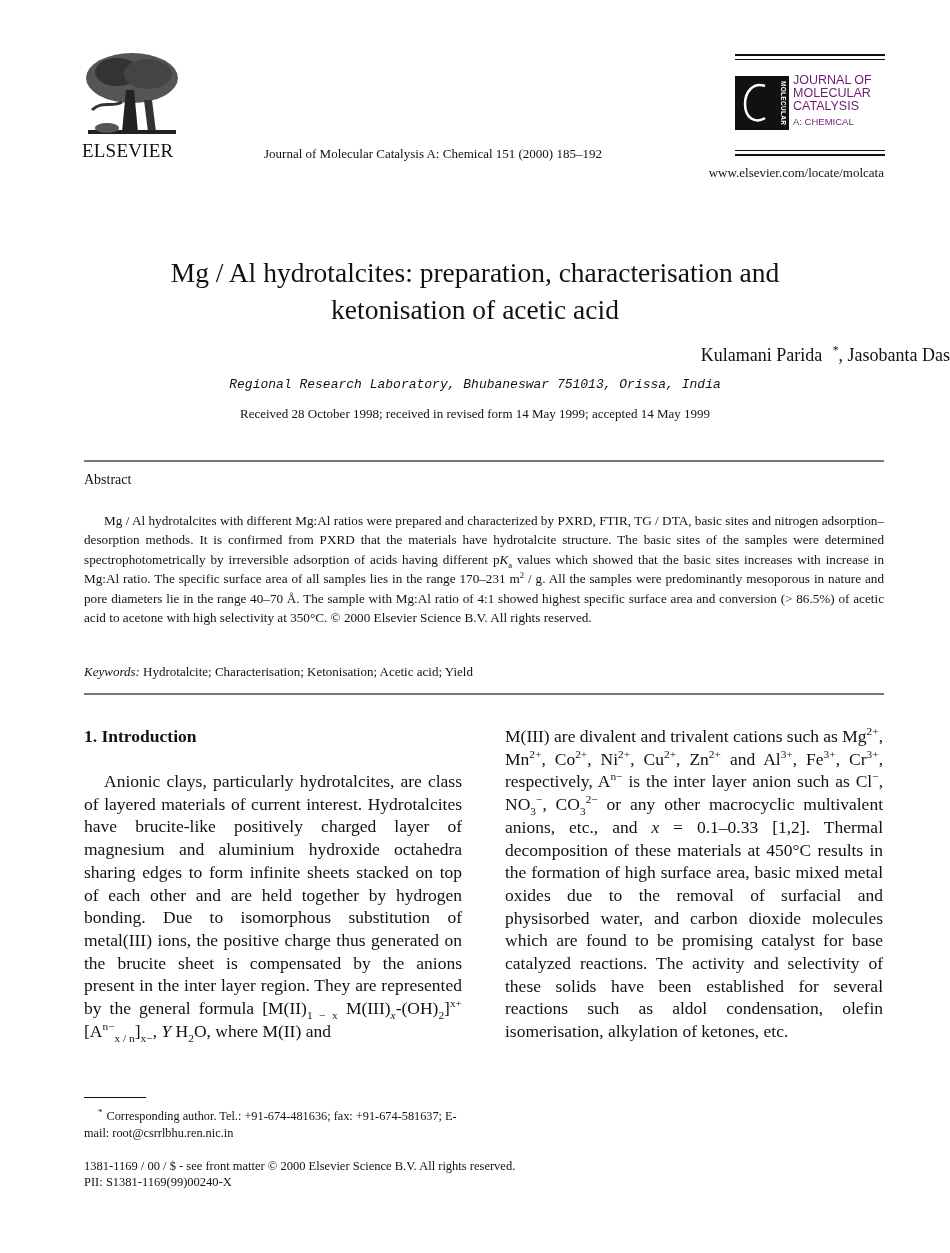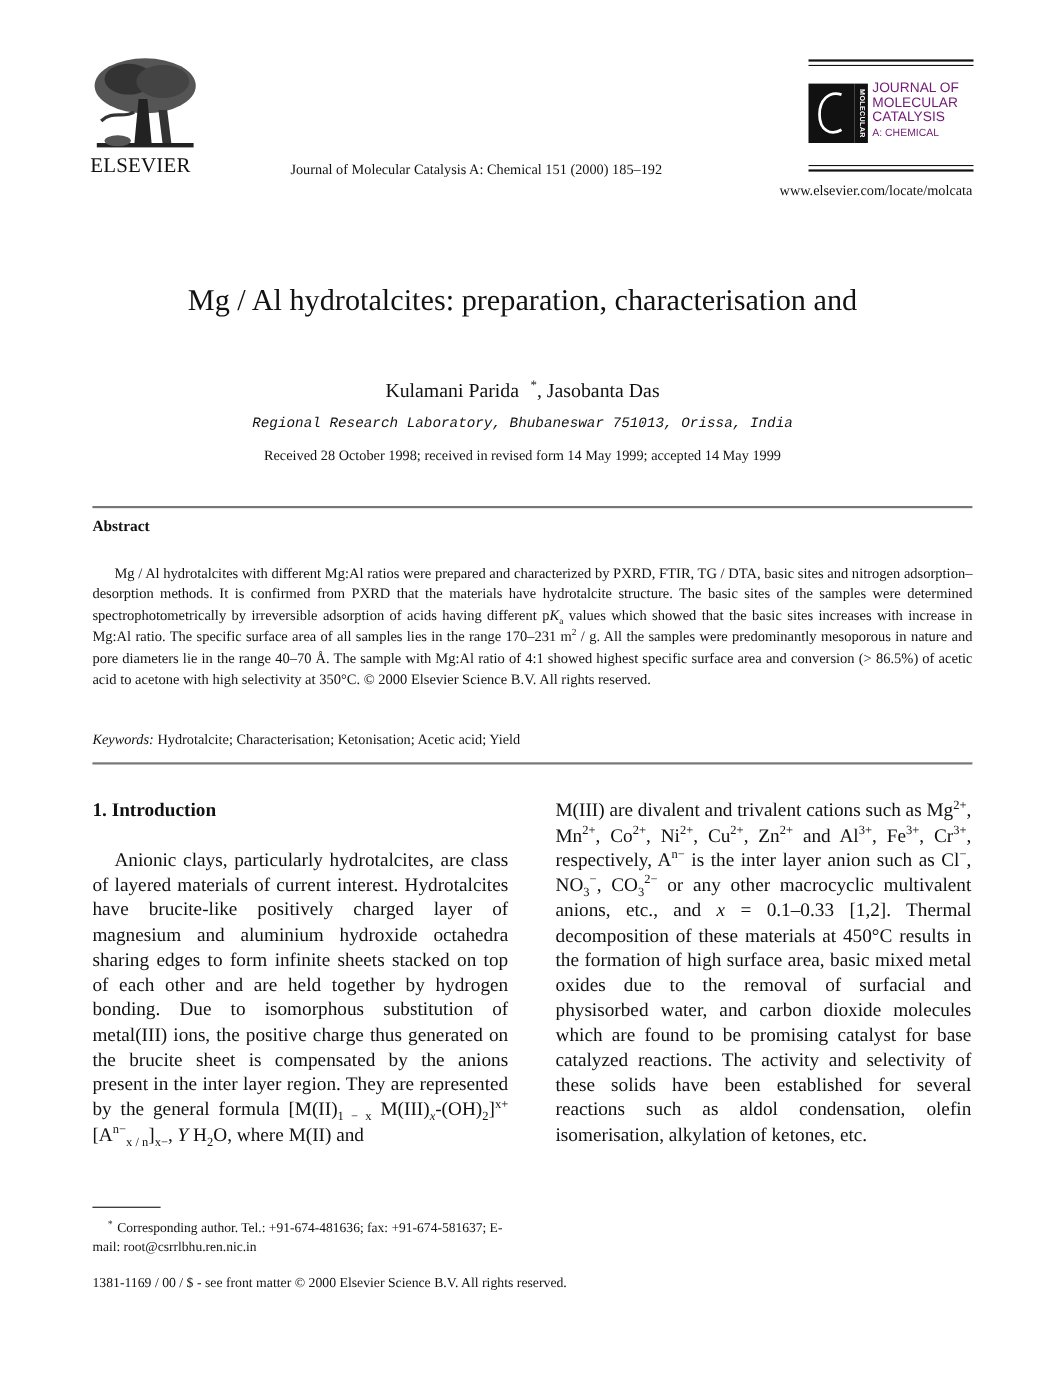--- a/index.html
+++ b/index.html
@@ -20,27 +20,27 @@
   #badge-strip { position: absolute; left: 42px; top: 26px; width: 12px; height: 54px; background: #111; color: #fff;
     font-family: "Liberation Sans", sans-serif; font-size: 6.5px; font-weight: bold;
     writing-mode: vertical-rl; text-align: center; line-height: 12px; letter-spacing: 0.3px; }
   #badge-text { position: absolute; left: 58px; top: 24px; font-family: "Liberation Sans", sans-serif; color: #701a75;
     font-size: 12.5px; line-height: 13px; }
   #badge-sub { font-size: 9.5px; margin-top: 2px; }
   #url { right: 66px; top: 165px; font-size: 13px; }
 
   
   #title { left: 0; width: 950px; top: 254px; text-align: center; font-size: 27.5px; line-height: 37px; }
-  #authors { left: 0; width: 950px; top: 345px; text-align: center; font-size: 18px; }
+  #authors { left: 0; width: 950px; top: 345px; text-align: right; font-size: 18px; }
   #affil { left: 0; width: 950px; top: 377px; text-align: center; font-size: 13px; font-style: italic; font-family: Liberation Mono, monospace; }
   #received { left: 0; width: 950px; top: 406px; text-align: center; font-size: 13px; }
 
   .rule { position: absolute; left: 84px; width: 800px; height: 2px; background: #777; }
 
-  #abstract-head { left: 84px; top: 472px; font-size: 14px; font-weight: bold; text-align: center; }
+  #abstract-head { left: 84px; top: 472px; font-size: 14px; font-weight: normal; text-align: center; }
   #abstract-body { left: 84px; top: 511px; width: 800px; font-size: 13.2px; line-height: 19.4px; text-align: justify; text-indent: 20px; }
   #keywords { left: 84px; top: 664px; font-size: 13px; }
   #keywords i { font-style: italic; }
 
   
   .col { position: absolute; width: 378px; font-size: 17.5px; line-height: 22.7px; text-align: justify; }
   #col-left { left: 84px; top: 770px; }
   #col-right { left: 505px; top: 725px; }
   #intro-head { left: 84px; top: 726px; font-size: 17.5px; font-weight: bold; }
   .para { text-indent: 20px; margin: 0; }
@@ -85,20 +85,21 @@
     <div>CATALYSIS</div>
     <div id="badge-sub">A: CHEMICAL</div>
   </div>
   <div class="badge-rule" style="top:100px;height:1px;"></div>
   <div class="badge-rule" style="top:104px;height:2px;"></div>
 </div>
 <div id="url" class="abs">www.elsevier.com/locate/molcata</div>
 
 <div id="title" class="abs">
   <div>Mg / Al hydrotalcites: preparation, characterisation and</div>
+  <div>ketonisation of acetic acid</div>
 </div>
 <div id="authors" class="abs">
   <span>Kulamani Parida</span>
   <sup style="margin-left:6px;">*</sup><span>, </span>
   <span>Jasobanta Das</span>
 </div>
 <div id="affil" class="abs">Regional Research Laboratory, Bhubaneswar 751013, Orissa, India</div>
 <div id="received" class="abs">Received 28 October 1998; received in revised form 14 May 1999; accepted 14 May 1999</div>
 
 <div class="rule" style="top:460px;"></div>
@@ -114,13 +115,14 @@
 
 <div id="col-right" class="col">
   <p class="cont"><span>M(III) are divalent and trivalent cations such as Mg</span><sup>2+</sup><span>, Mn</span><sup>2+</sup><span>, Co</span><sup>2+</sup><span>, Ni</span><sup>2+</sup><span>, Cu</span><sup>2+</sup><span>, Zn</span><sup>2+</sup><span> and Al</span><sup>3+</sup><span>, Fe</span><sup>3+</sup><span>, Cr</span><sup>3+</sup><span>, respectively, A</span><sup>n−</sup><span> is the inter layer anion such as Cl</span><sup>−</sup><span>, NO</span><sub>3</sub><sup>−</sup><span>, CO</span><sub>3</sub><sup>2−</sup><span> or any other macrocyclic multivalent anions, etc., and </span><i>x</i><span> = 0.1–0.33 [1,2]. Thermal decomposition of these materials at 450°C results in the formation of high surface area, basic mixed metal oxides due to the removal of surfacial and physisorbed water, and carbon dioxide molecules which are found to be promising catalyst for base catalyzed reactions. The activity and selectivity of these solids have been established for several reactions such as aldol condensation, olefin isomerisation, alkylation of ketones, etc.</span></p>
 </div>
 
 <div id="fn-rule" class="abs"></div>
 <div id="footnote" class="abs"><span class="star">*</span><span>Corresponding author. Tel.: +91-674-481636; fax: +91-674-581637; E-mail: root@csrrlbhu.ren.nic.in</span></div>
 
 <div id="issn" class="abs">
   <div>1381-1169 / 00 / $ - see front matter © 2000 Elsevier Science B.V. All rights reserved.</div>
+  <div>PII: S1381-1169(99)00240-X</div>
 </div>
 
 </body></html>

